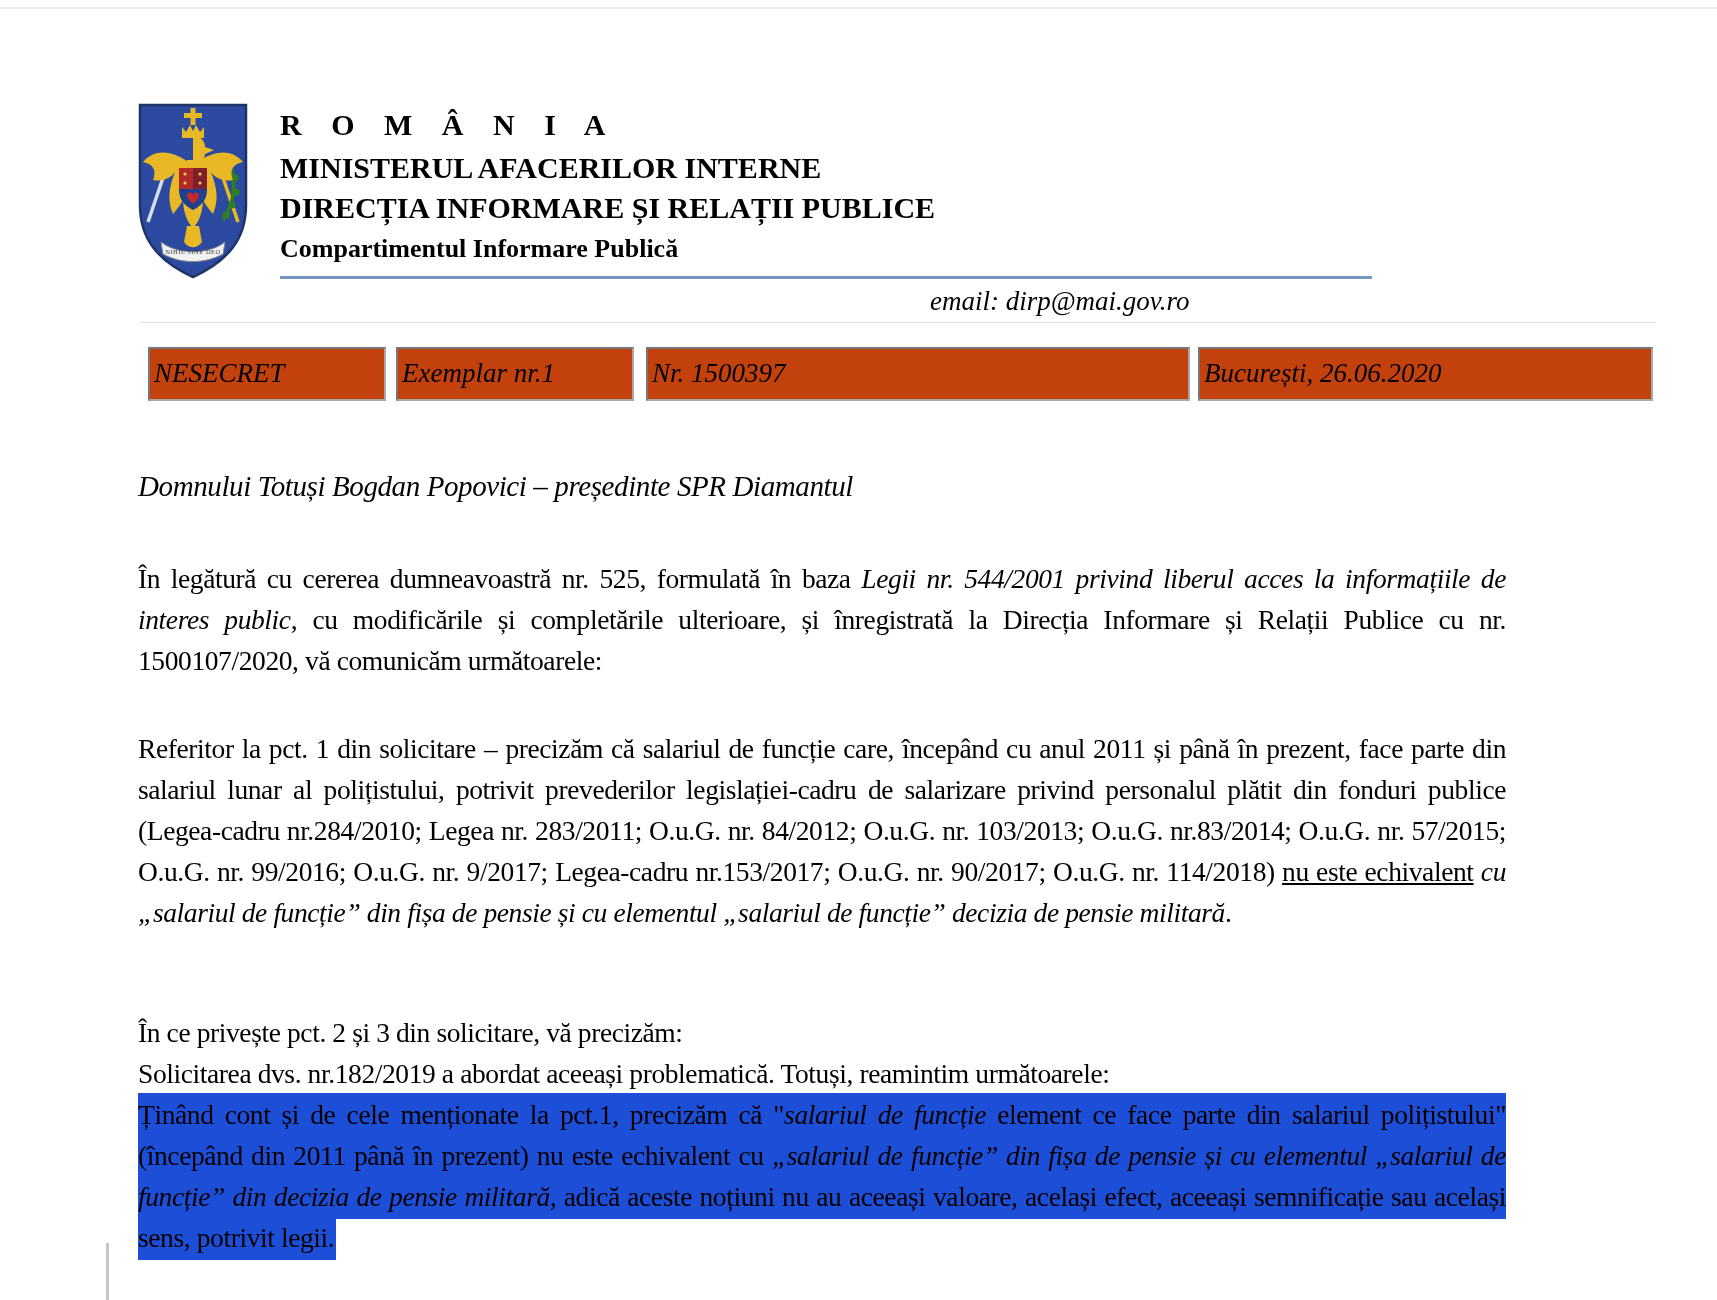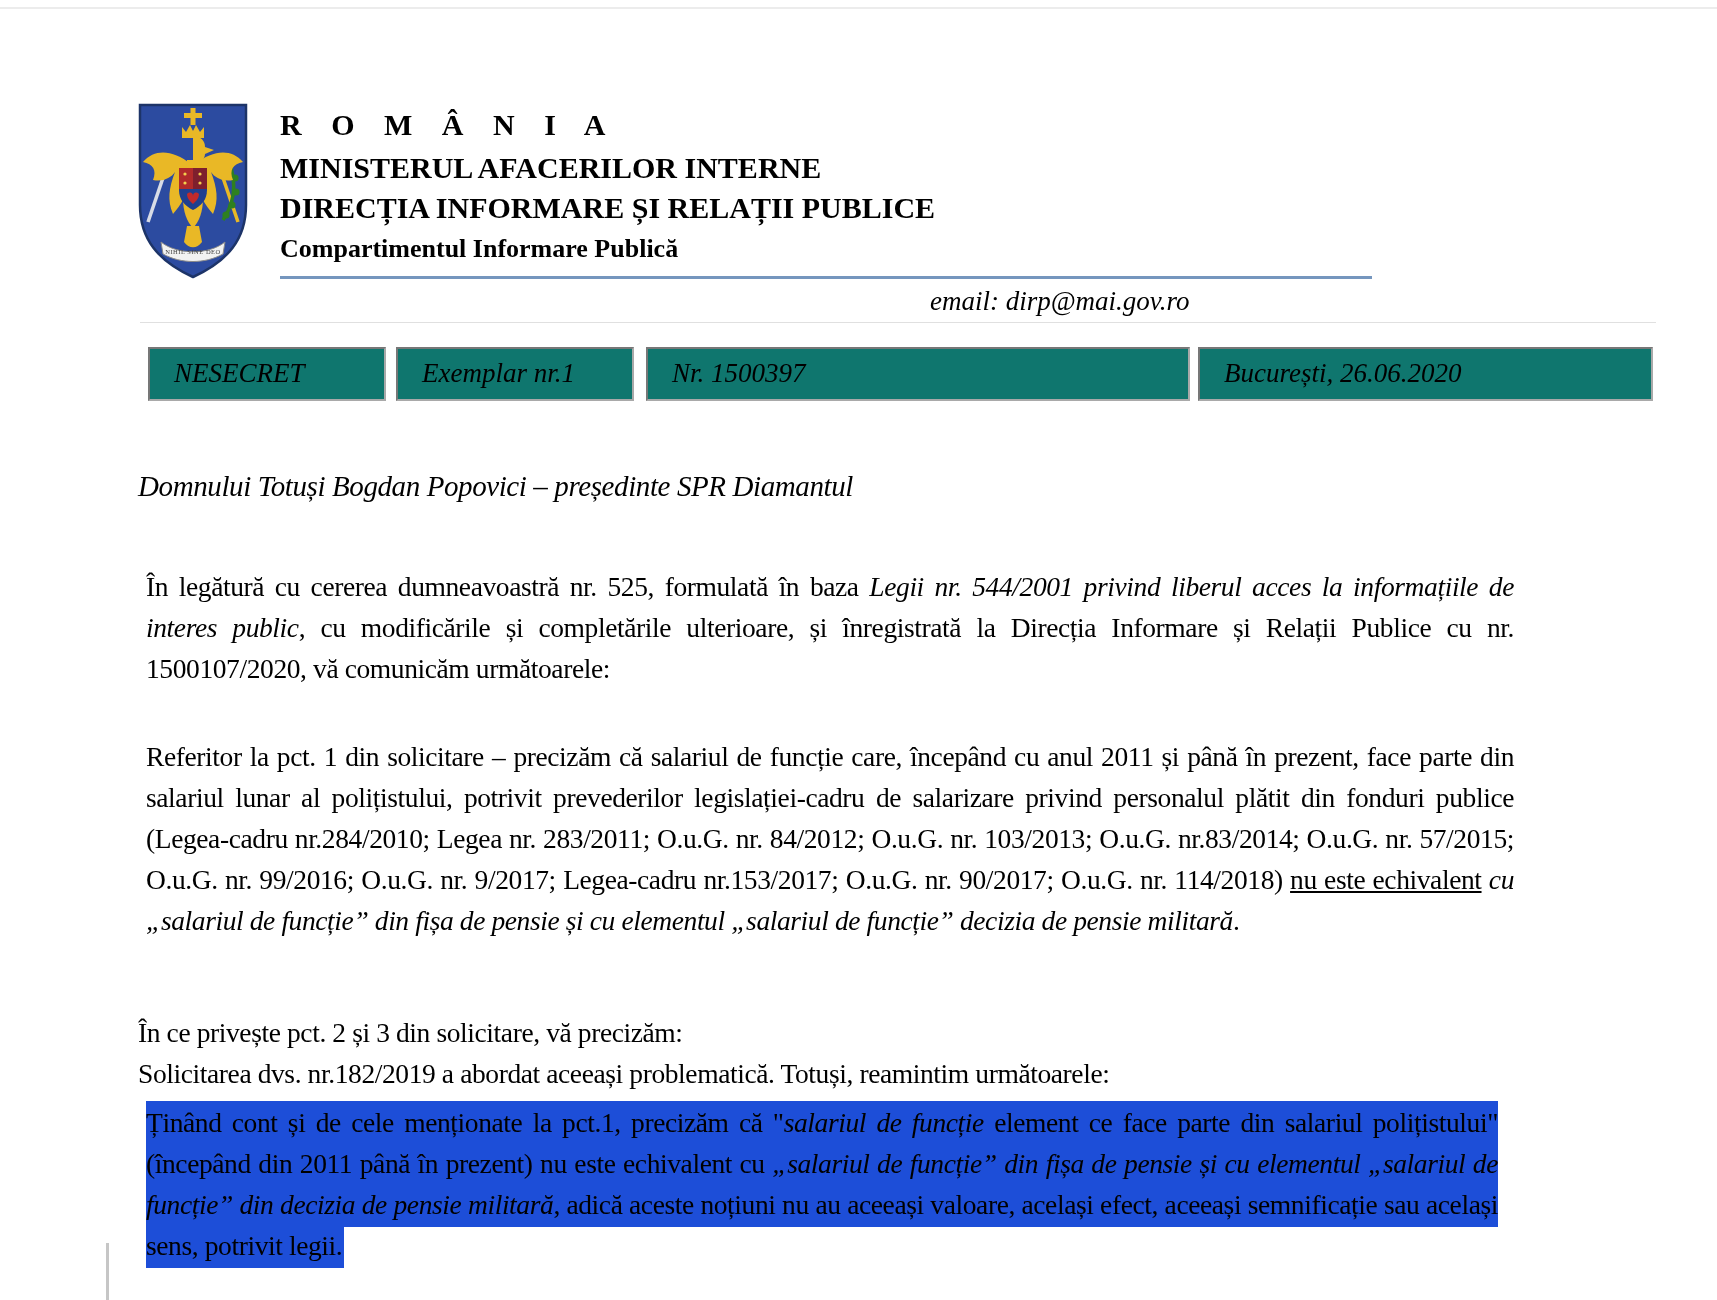--- a/index.html
+++ b/index.html
@@ -17,35 +17,35 @@
   .coa{left:133px;top:102px;width:120px;height:178px;}
   .lh-country{left:280px;top:108px;font-size:30px;font-weight:bold;letter-spacing:11px;}
   .lh-ministry{left:280px;top:151px;font-size:30px;font-weight:bold;}
   .lh-directorate{left:280px;top:191px;font-size:30px;font-weight:bold;}
   .lh-department{left:280px;top:234px;font-size:26px;font-weight:bold;}
   .lh-rule{left:280px;top:276px;width:1092px;height:3px;background:#7596be;}
   .lh-address{left:280px;top:286px;width:1260px;font-size:27px;font-style:italic;}
   .lh-email{position:absolute;left:650px;top:0;}
   
   .mbox{
-    top:347px;height:54px;background:#0f766e;box-sizing:border-box;
+    top:347px;height:54px;background:#c2410c;box-sizing:border-box;
     border:2px solid #777;border-right-color:#a9a9a9;border-bottom-color:#a9a9a9;
-    font-size:27px;font-style:italic;line-height:49px;padding-left:24px;
+    font-size:27px;font-style:italic;line-height:49px;padding-left:4px;
     white-space:nowrap;overflow:hidden;
   }
   .mbox1{left:148px;width:238px;}
   .mbox2{left:396px;width:238px;}
   .mbox3{left:646px;width:544px;}
   .mbox4{left:1198px;width:455px;}
   
   .textblock{
     position:absolute;left:138px;width:1368px;
     font-size:27.5px;line-height:41px;letter-spacing:-0.4px;
   }
-  .just{text-align:justify;margin:8px;}
+  .just{text-align:justify;margin:0;}
   .addressee{top:466px;font-style:italic;font-size:29px;}
   .p1{top:558px;}
   .p2{top:728px;}
   .closing{top:1012px;}
   .u{text-decoration:underline;}
   .hl{background:#1d4ed8;color:inherit;padding:6px 2px 7px 0;}
 </style>
 </head>
 <body>
 

